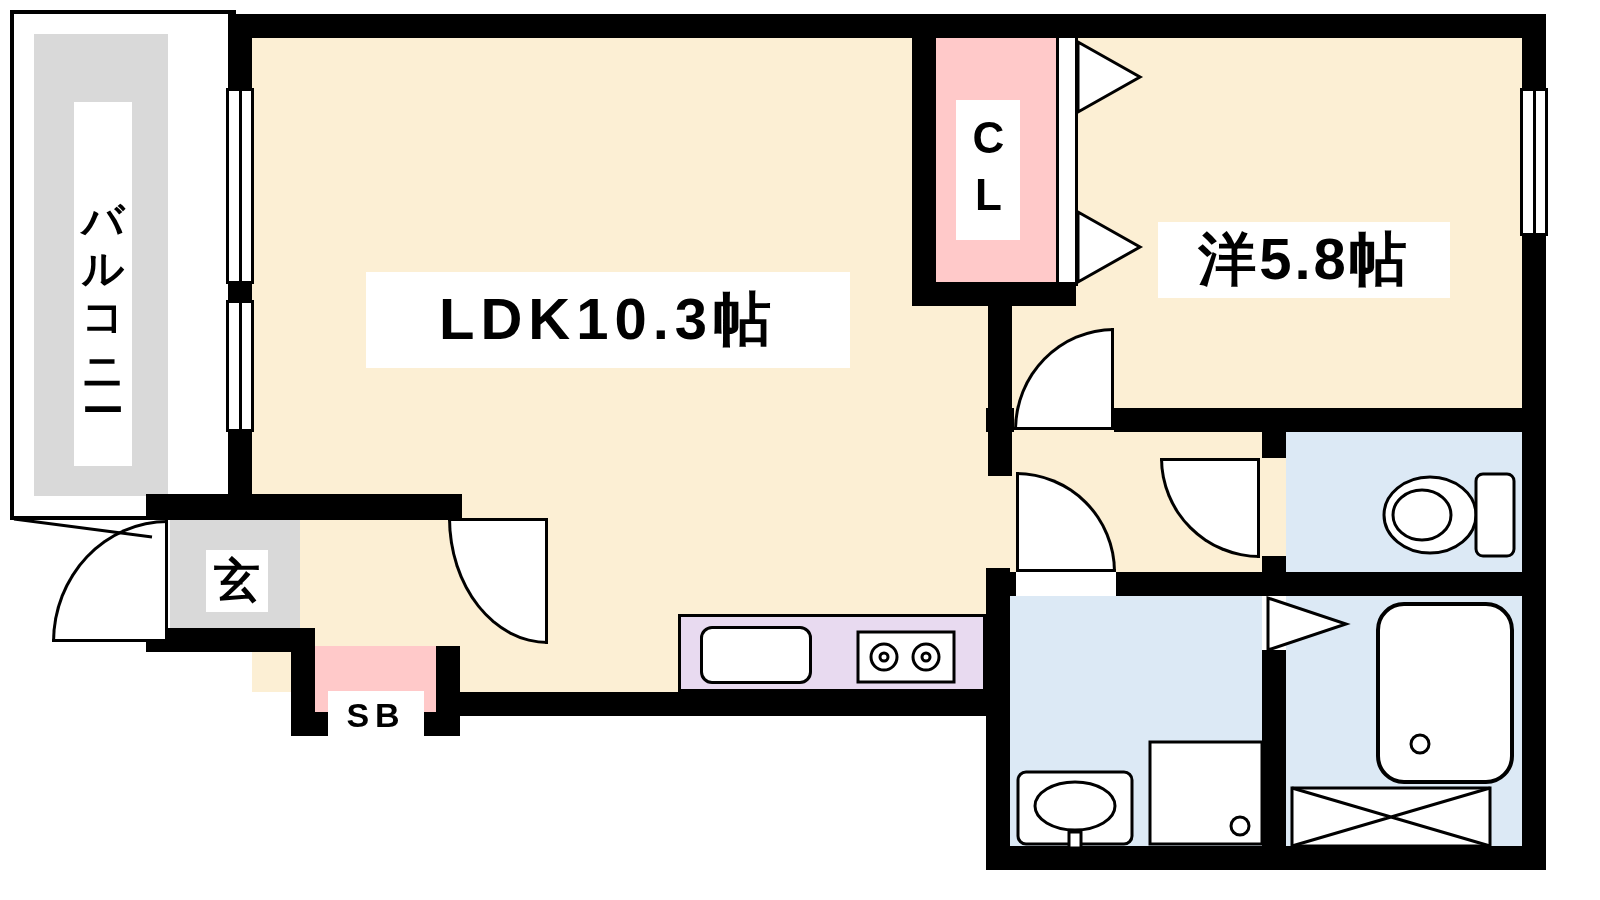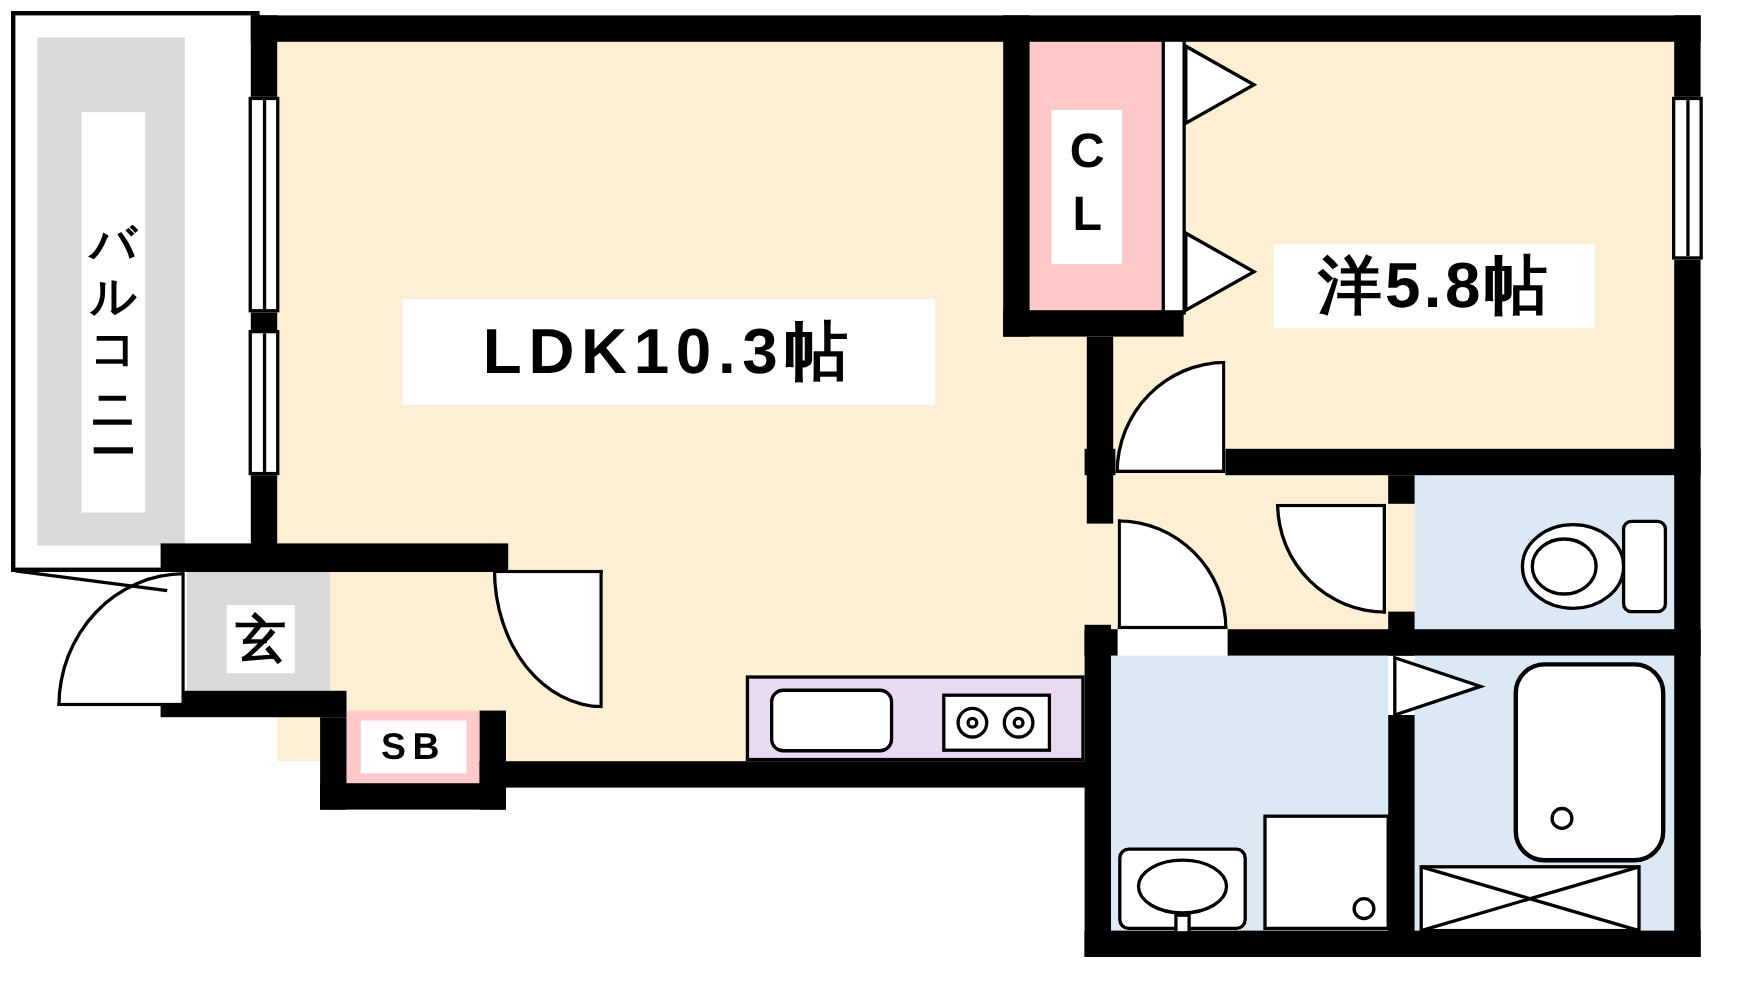--- a/index.html
+++ b/index.html
@@ -128,15 +128,15 @@
     <g>
       <path class="wline" d="M14,519 L152,537"></path>
     </g>
   </svg>
 
   <div class="label v-label" style="left:74px;top:102px;width:58px;height:364px;font-size:42px;letter-spacing:6px;">バルコニー</div>
   <div class="label" style="left:366px;top:272px;width:484px;height:96px;font-size:58px;letter-spacing:6px;">LDK10.3帖</div>
   <div class="label v-label" style="left:956px;top:100px;width:64px;height:140px;font-size:44px;letter-spacing:8px;">CL</div>
   <div class="label" style="left:1158px;top:190px;width:292px;height:76px;font-size:58px;letter-spacing:3px;margin-top:32px;">洋5.8帖</div>
   <div class="label" style="left:206px;top:550px;width:62px;height:62px;font-size:46px;">玄</div>
-  <div class="label" style="left:328px;top:655px;width:96px;height:48px;font-size:34px;letter-spacing:6px;">SB</div>
+  <div class="label" style="left:328px;top:691px;width:96px;height:48px;font-size:34px;letter-spacing:6px;">SB</div>
 
 </div>
 
 </body></html>

